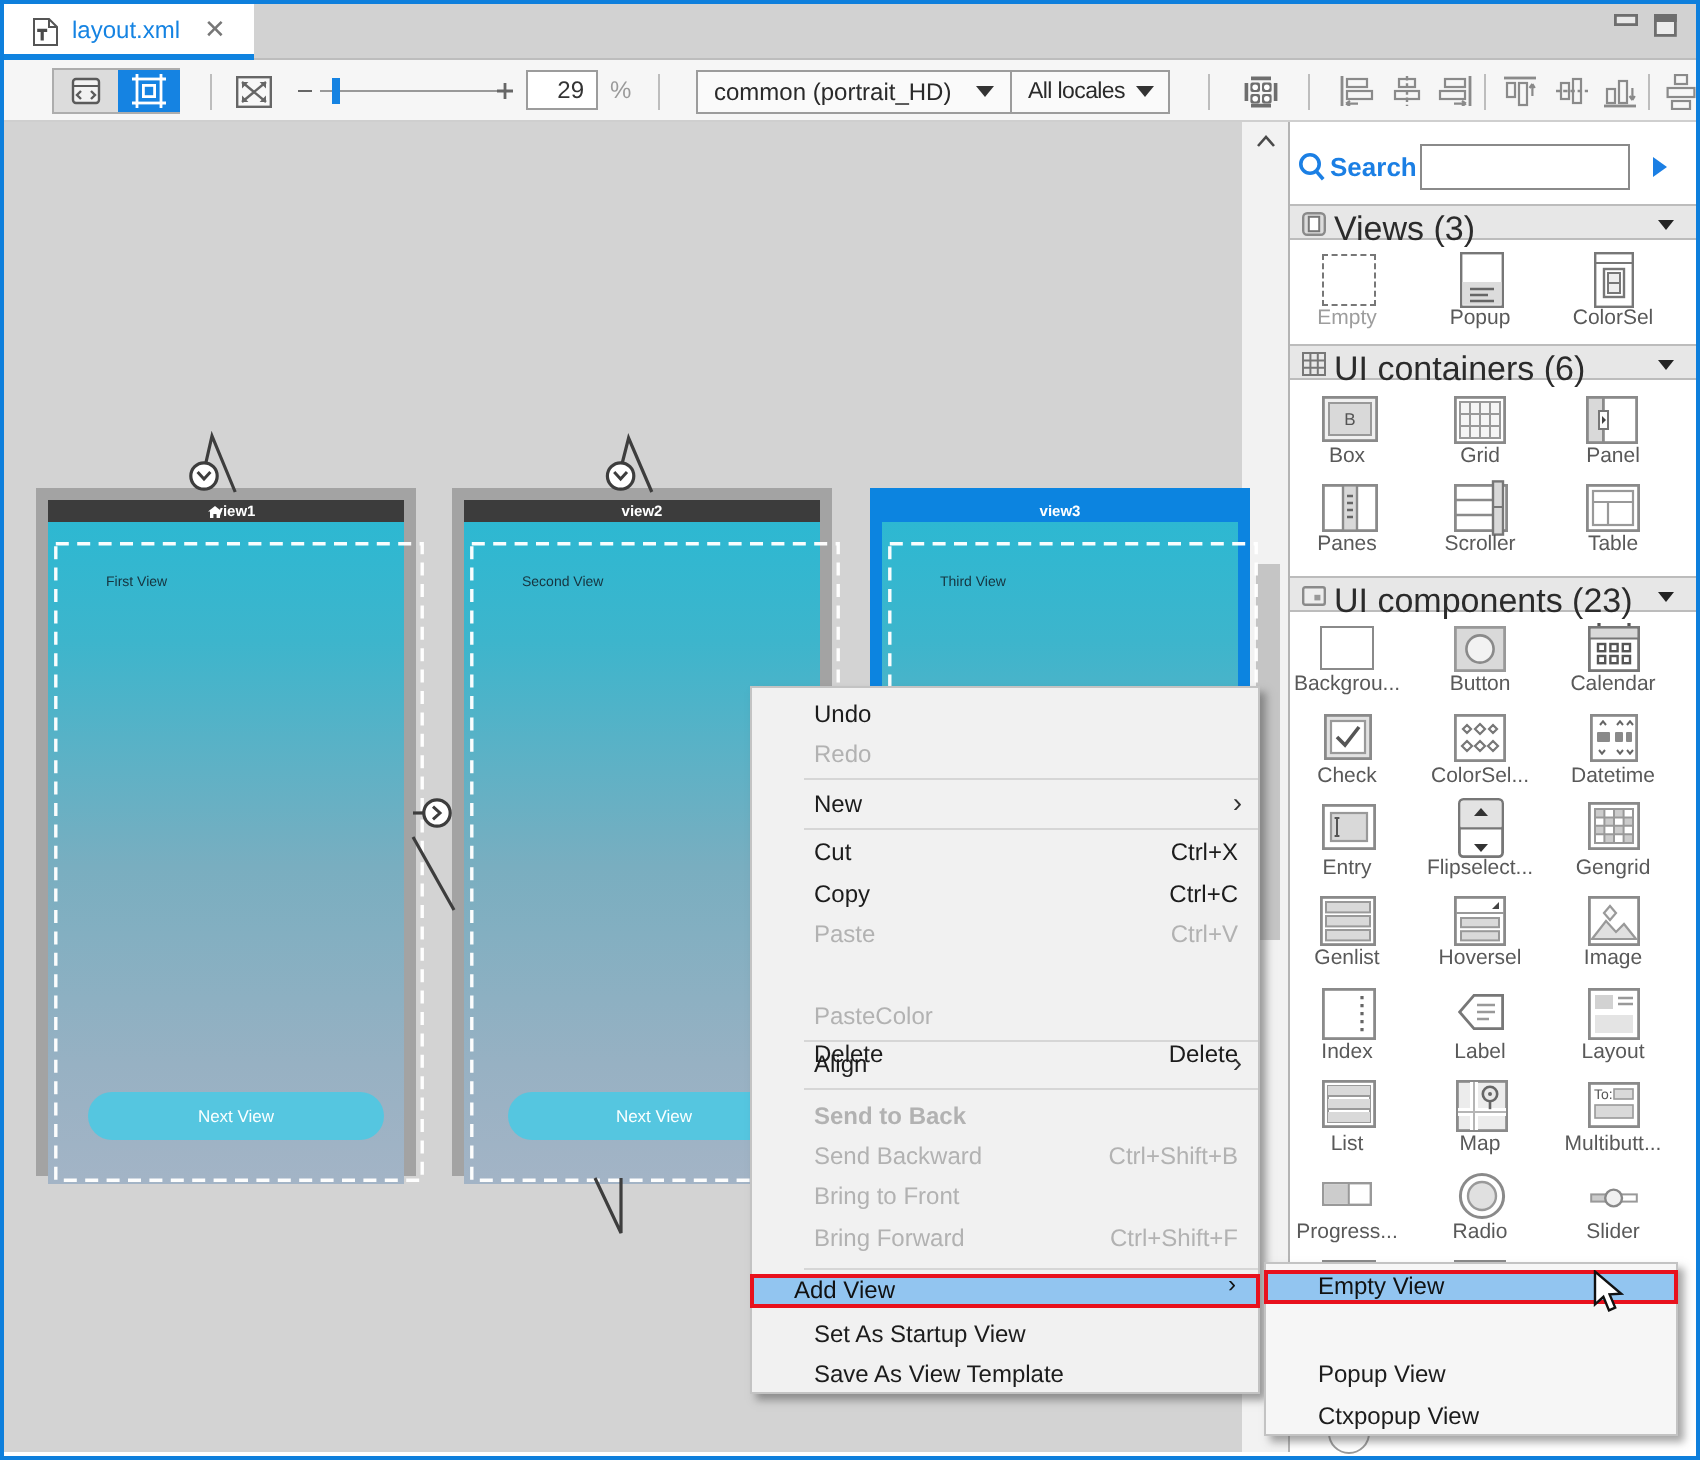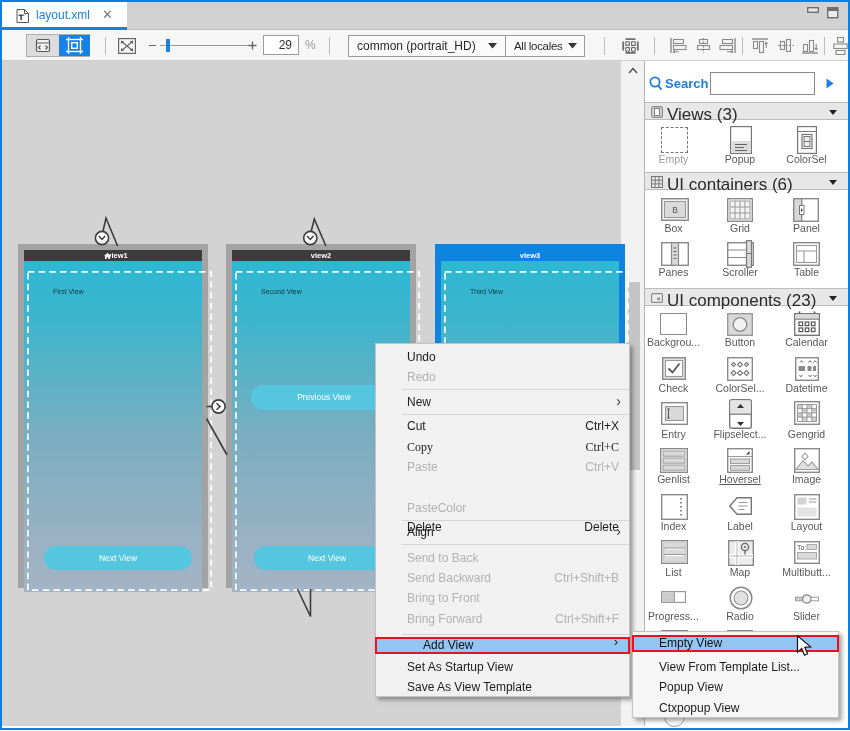--- a/index.html
+++ b/index.html
@@ -40,21 +40,21 @@
 .phdr .car { position:absolute; right:11px; top:7px; width:0; height:0; border-left:4.5px solid transparent; border-right:4.5px solid transparent; border-top:5px solid #222; }
 .ilabel { position:absolute; font-size:10.5px; color:#595959; text-align:center; white-space:nowrap; }
 
 #menu { position:absolute; left:375px; top:343px; width:255px; height:354px; background:#f1f1f1; border:1px solid #c3c3c3; box-shadow:3px 3px 4px rgba(80,80,80,0.55); }
 .mi { position:absolute; left:0; width:253px; height:20px; font-size:12px; color:#1c1c1c; line-height:20px; padding-left:31px; }
 .mi .sc { position:absolute; right:10px; top:0; }
 .mi .ar { position:absolute; right:8px; top:-1px; font-size:14px; color:#333; }
 .mi.dis { color:#b2b2b2; }
 .msep { position:absolute; left:26px; width:227px; height:1px; background:#d6d6d6; }
 #addview .ar { position:absolute; }
-#addview { position:absolute; left:-1px; top:292.5px; width:255px; height:17px; border:2px solid #e8111d; background:#92c5f0; font-size:12px; color:#111; line-height:13px; padding-left:46px; }
+#addview { position:absolute; left:-1px; top:292.5px; width:255px; height:17px; border:2px solid #e8111d; background:#92c5f0; font-size:12px; color:#111; line-height:13px; padding-left:20px; }
 #submenu { position:absolute; left:632px; top:631px; width:207px; height:87px; background:#f6f6f6; border:1px solid #c3c3c3; box-shadow:3px 3px 4px rgba(80,80,80,0.5); }
 .si { position:absolute; left:0; width:205px; height:20px; font-size:12px; color:#1c1c1c; line-height:20px; padding-left:26px; }
 #emptyview { position:absolute; left:-1px; top:3px; width:207px; height:17px; border:2px solid #e8111d; background:#92c5f0; font-size:12px; color:#111; line-height:13px; padding-left:25px; }
 </style>
 </head>
 <body>
 <div id="root">
 <div id="win"></div>
 
 <div id="tabbar">
@@ -208,21 +208,20 @@
   <div class="plabel">First View</div>
   <div class="pbtn" style="left:20px;top:296px;width:148px;">Next View</div>
 </div>
 <div class="pview" style="left:226px;">
   <div class="phead">view2</div>
   <div class="pbody"></div>
   <svg class="pdash" width="185" height="320" viewBox="0 0 185 320">
         <rect x="0.9" y="0.9" width="183.2" height="318.2" fill="none" stroke="rgba(255,255,255,0.97)" stroke-width="1.7" stroke-dasharray="6.5,4.2"></rect>
       </svg>
   <div class="plabel">Second View</div>
-  <div class="pbtn" style="left:19px;top:134.5px;width:146px;height:25.5px;line-height:25.5px;">Previous View</div>
   <div class="pbtn" style="left:22px;top:296px;width:146px;">Next View</div>
 </div>
 <div class="pview" style="left:435px;border-color:#0c84e0;">
   <div class="phead" style="background:#0c84e0;">view3</div>
   <div class="pbody"></div>
   <svg class="pdash" width="185" height="320" viewBox="0 0 185 320">
         <rect x="0.9" y="0.9" width="183.2" height="318.2" fill="none" stroke="rgba(255,255,255,0.97)" stroke-width="1.7" stroke-dasharray="6.5,4.2"></rect>
       </svg>
   <div class="plabel">Third View</div>
 </div>
@@ -432,21 +431,21 @@
 <div class="ilabel" style="left:633.5px;top:473px;width:80px;">Genlist</div>
 <svg class="abs" style="left:727px;top:447.5px;" width="26" height="25" viewBox="0 0 26 25">
       <rect x="0.7" y="0.7" width="24.6" height="23.6" fill="#fff" stroke="#8a8a8a" stroke-width="1.4"></rect>
       <path d="M1,8.5 h24" stroke="#999" stroke-width="1"></path>
       <path d="M22.5,6.5 v-3.5 l-3.5,3.5 z" fill="#444"></path>
       <g fill="#d9d9d9" stroke="#999" stroke-width="1">
         <rect x="3.5" y="11" width="19" height="4.6"></rect>
         <rect x="3.5" y="17.6" width="19" height="4.6"></rect>
       </g>
     </svg>
-<div class="ilabel" style="left:700px;top:473px;width:80px;text-decoration:underline;">Hoversel</div>
+<div class="ilabel" style="left:700px;top:473px;width:80px;">Hoversel</div>
 <svg class="abs" style="left:794px;top:447.5px;" width="26" height="25" viewBox="0 0 26 25">
       <rect x="0.7" y="0.7" width="24.6" height="23.6" fill="#fff" stroke="#8a8a8a" stroke-width="1.4"></rect>
       <path d="M8,8.5 l3,-3.5 l3,3.5 l-3,3.5 z" fill="#f8f8f8" stroke="#999" stroke-width="1.1"></path>
       <path d="M2,21.5 L9,12.5 L14,18 L18,14 L24,21.5 Z" fill="#e0e0e0" stroke="#999" stroke-width="1.1"></path>
     </svg>
 <div class="ilabel" style="left:766.5px;top:473px;width:80px;">Image</div>
 
 <svg class="abs" style="left:660.5px;top:493.5px;" width="27" height="26" viewBox="0 0 27 26">
       <rect x="0.7" y="0.7" width="25.6" height="24.6" fill="#fff" stroke="#8a8a8a" stroke-width="1.4"></rect>
       <path d="M20,4 v18" stroke="#666" stroke-width="1.6" stroke-dasharray="1.6,2.4"></path>
@@ -515,40 +514,39 @@
 <div class="abs" style="left:727px;top:629.5px;width:26px;height:8px;border:1.3px solid #8a8a8a;background:#fff;"></div>
 <div class="abs" style="left:663.5px;top:706px;width:21px;height:21px;border:1.5px solid #9a9a9a;border-radius:50%;background:#fff;"></div>
 
 <div id="menu">
   <div class="mi" style="top:3px;">Undo</div>
   <div class="mi dis" style="top:23px;">Redo</div>
   <div class="msep" style="top:45px;"></div>
   <div class="mi" style="top:48px;">New<span class="ar">›</span></div>
   <div class="msep" style="top:70px;"></div>
   <div class="mi" style="top:72px;">Cut<span class="sc">Ctrl+X</span></div>
-  <div class="mi" style="top:92.5px;font-family:Liberation Serif, serif;">Copy<span class="sc">Ctrl+C</span></div>
+  <div class="mi" style="top:92.5px;">Copy<span class="sc">Ctrl+C</span></div>
   <div class="mi dis" style="top:112.5px;">Paste<span class="sc">Ctrl+V</span></div>
   <div class="mi" style="top:133px;margin-top:40px;">Delete<span class="sc">Delete</span></div>
   <div class="mi dis" style="top:153.5px;">PasteColor</div>
   <div class="msep" style="top:175.5px;"></div>
   <div class="mi" style="top:178px;">Align<span class="ar">›</span></div>
   <div class="msep" style="top:199.5px;"></div>
-  <div class="mi dis" style="top:203.5px;">Send to Back</div>
+  <div class="mi dis" style="top:203.5px;font-weight:bold;">Send to Back</div>
   <div class="mi dis" style="top:223.5px;">Send Backward<span class="sc">Ctrl+Shift+B</span></div>
   <div class="mi dis" style="top:244px;">Bring to Front</div>
   <div class="mi dis" style="top:264.5px;">Bring Forward<span class="sc">Ctrl+Shift+F</span></div>
   <div class="msep" style="top:289.5px;"></div>
   <div id="addview">Add View<span class="ar" style="right:10px;top:-3px;">›</span></div>
   <div class="mi" style="top:313px;">Set As Startup View</div>
   <div class="mi" style="top:333px;">Save As View Template</div>
 </div>
 
 <div id="submenu">
   <div id="emptyview">Empty View</div>
-  <div class="si" style="top:24.5px;">View From Template List...</div>
   <div class="si" style="top:45px;">Popup View</div>
   <div class="si" style="top:65.5px;">Ctxpopup View</div>
 </div>
 
 <svg class="abs" style="left:796px;top:635px;" width="22" height="24" viewBox="0 0 22 24">
       <path d="M1.5,0.8 L1.5,17.2 L5.7,13.4 L8.5,20.2 L11.6,18.8 L8.8,12.2 L14.6,11.9 Z" fill="#fff" stroke="#111" stroke-width="1.2"></path>
     </svg>
 </div>
 
 </body></html>

